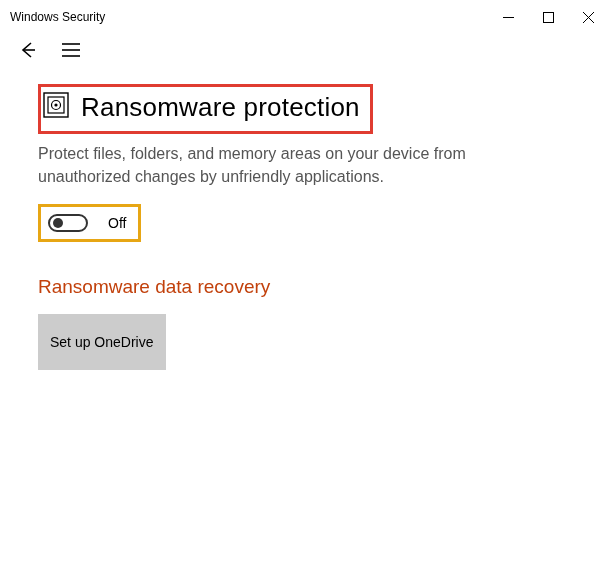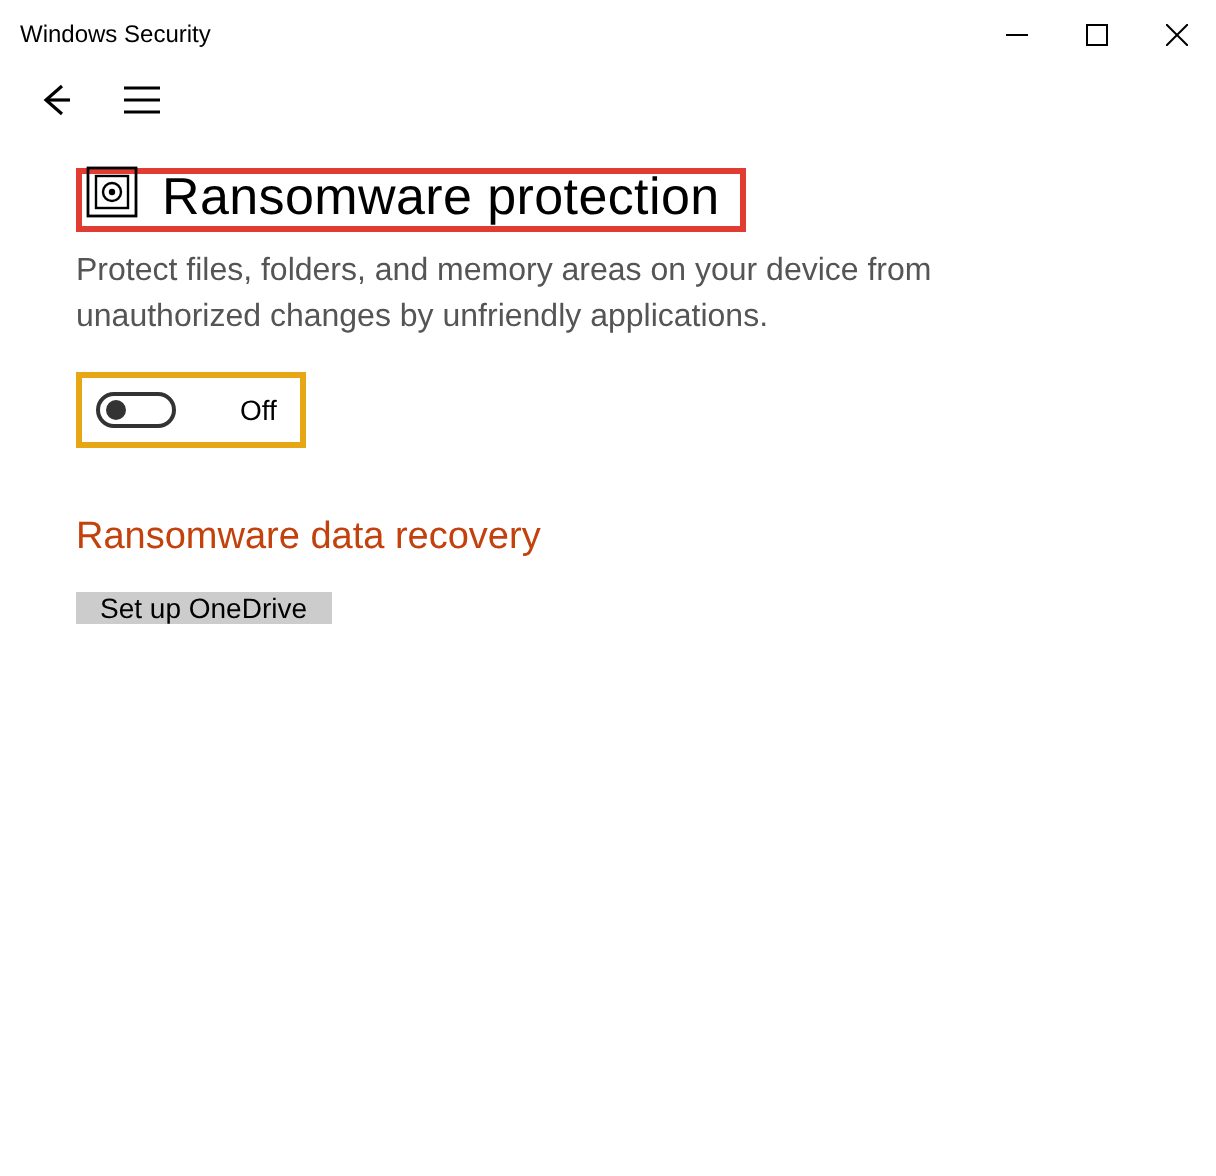--- a/index.html
+++ b/index.html
@@ -54,21 +54,21 @@
     padding: 18px 38px 0 38px;
   }
   .page-header {
     display: flex;
     align-items: center;
     gap: 12px;
     border: 3px solid #E03C31;
     padding: 0 10px 4px 2px;
     width: fit-content;
     max-width: 340px;
-    height: 32px;
+    height: 50px;
   }
   .page-header-icon {
     flex-shrink: 0;
   }
   .page-title {
     font-size: 26px;
     font-weight: 400;
     color: #000;
     letter-spacing: 0.2px;
     white-space: nowrap;
@@ -89,21 +89,21 @@
   .section-desc {
     margin-top: 8px;
     font-size: 16px;
     color: #555;
     line-height: 1.45;
     max-width: 520px;
   }
   .toggle-wrap {
     display: inline-flex;
     align-items: center;
-    gap: 32px;
+    gap: 20px;
     margin-top: 16px;
     border: 3px solid #E7A614;
     padding: 7px 12px 7px 7px;
   }
   .toggle-track {
     width: 40px;
     height: 18px;
     border: 2px solid #333;
     border-radius: 12px;
     background: #fff;
@@ -138,21 +138,21 @@
   .onedrive-text {
     font-size: 14px;
     color: #000;
     line-height: 1.45;
     max-width: 500px;
   }
   .setup-btn {
     margin-top: 16px;
     background: #cccccc;
     border: none;
-    padding: 0 12px;
+    padding: 20px 12px;
     font-size: 14px;
     font-family: inherit;
     color: #000;
     margin-left: 0;
   }
 </style>
 </head>
 <body>
 
 <div class="titlebar">

